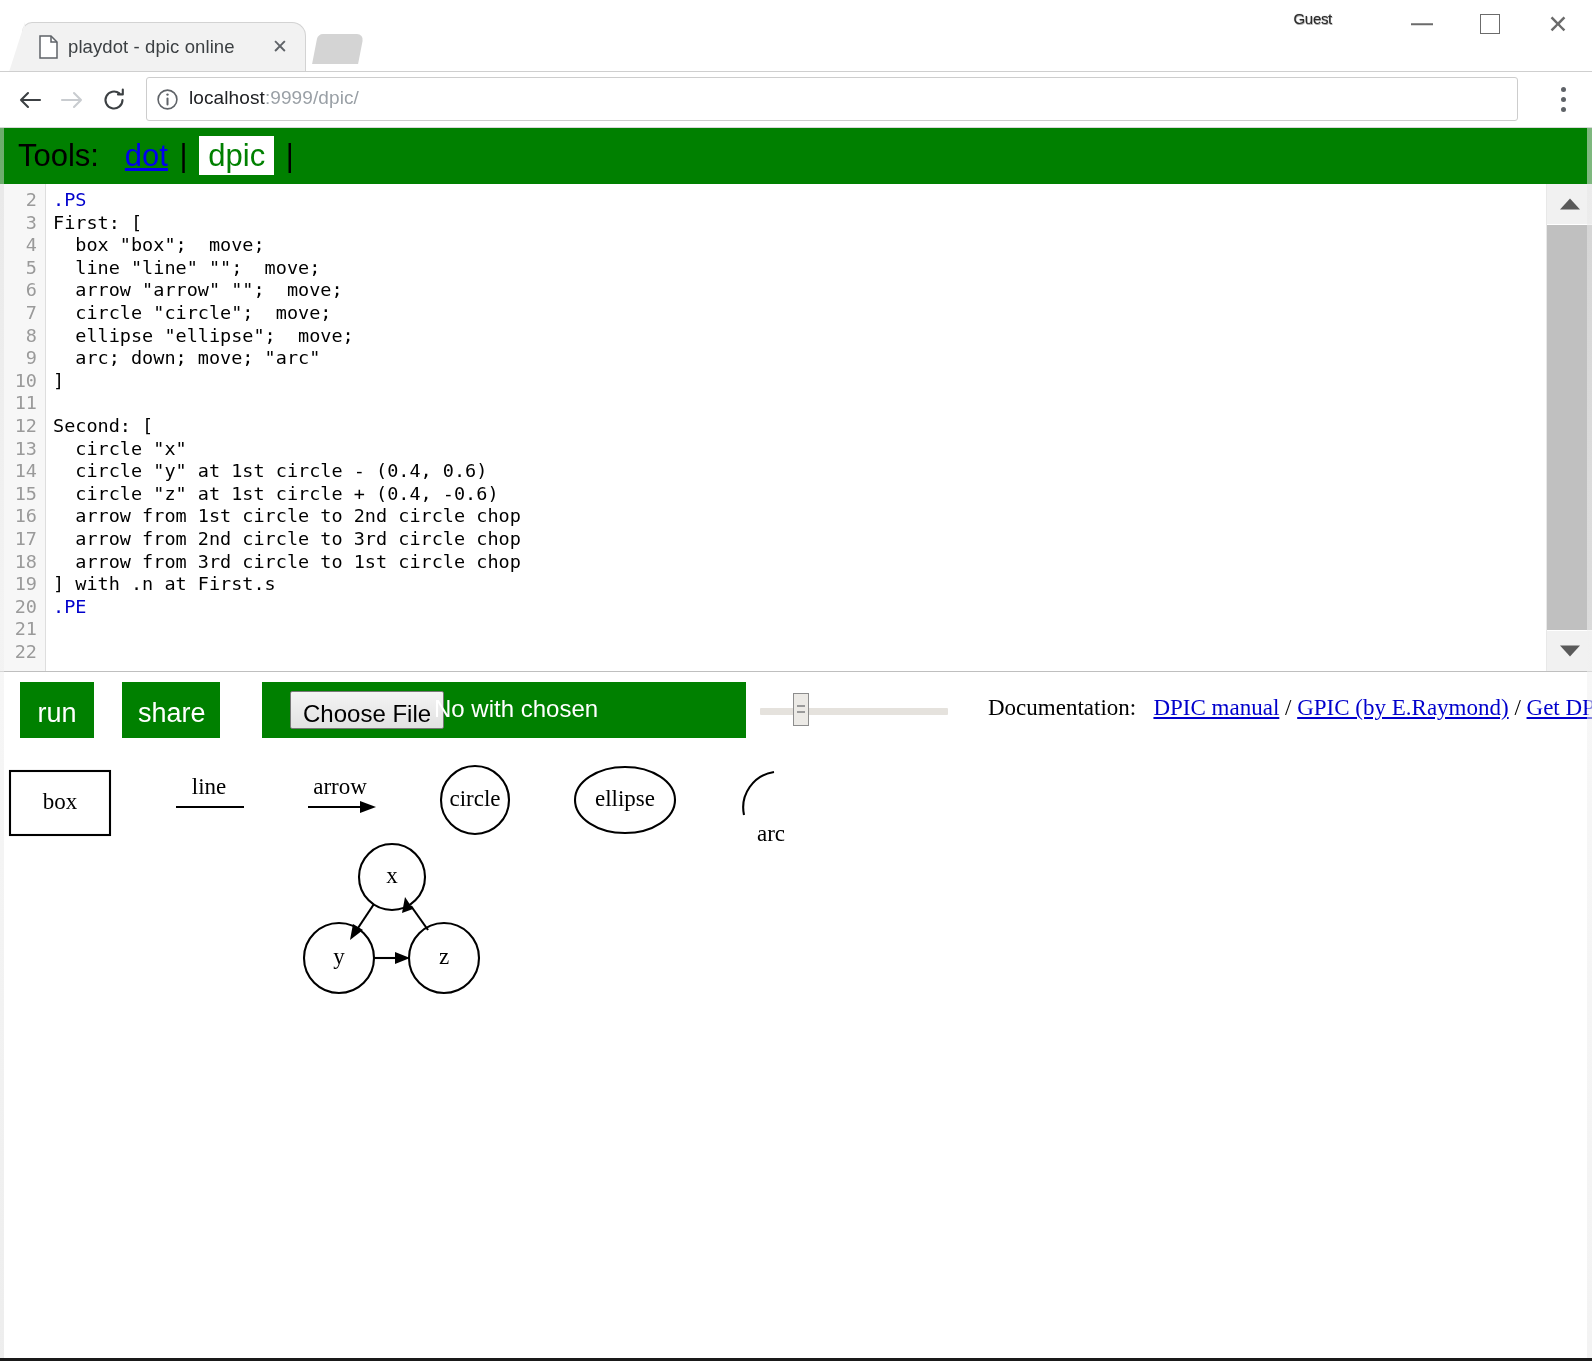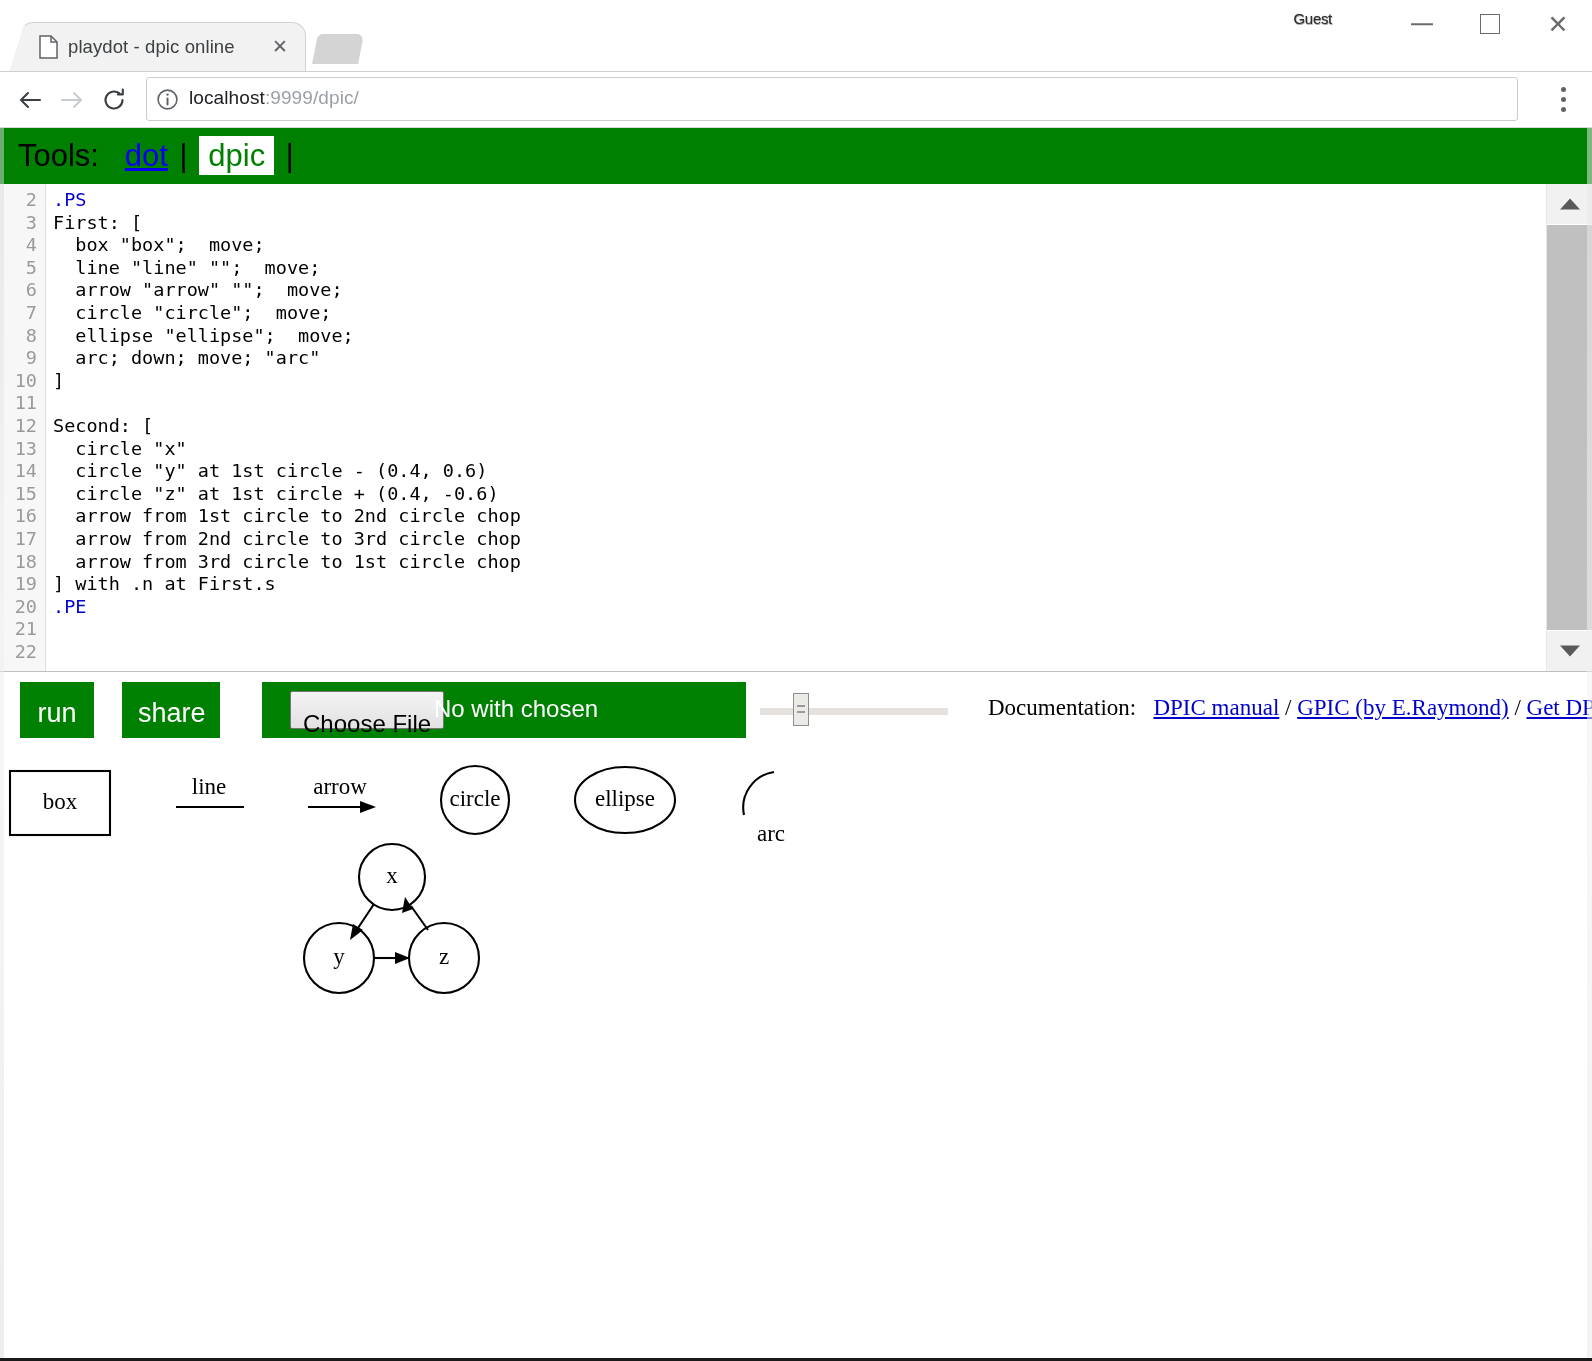--- a/index.html
+++ b/index.html
@@ -338,21 +338,21 @@
     position: absolute;
     left: 28px;
     top: 9px;
     height: 38px;
     background: linear-gradient(#f4f4f4, #e2e2e2);
     border: 1px solid #777777;
     border-radius: 2px;
     color: #000000;
     font-size: 24px;
     line-height: 36px;
-    padding: 14px 12px;
+    padding: 4px 12px;
     box-sizing: border-box;
     cursor: pointer;
   }
   #file-status {
     position: absolute;
     left: 172px;
     top: 13px;
     font-size: 24px;
     color: #ffffff;
     white-space: nowrap;

